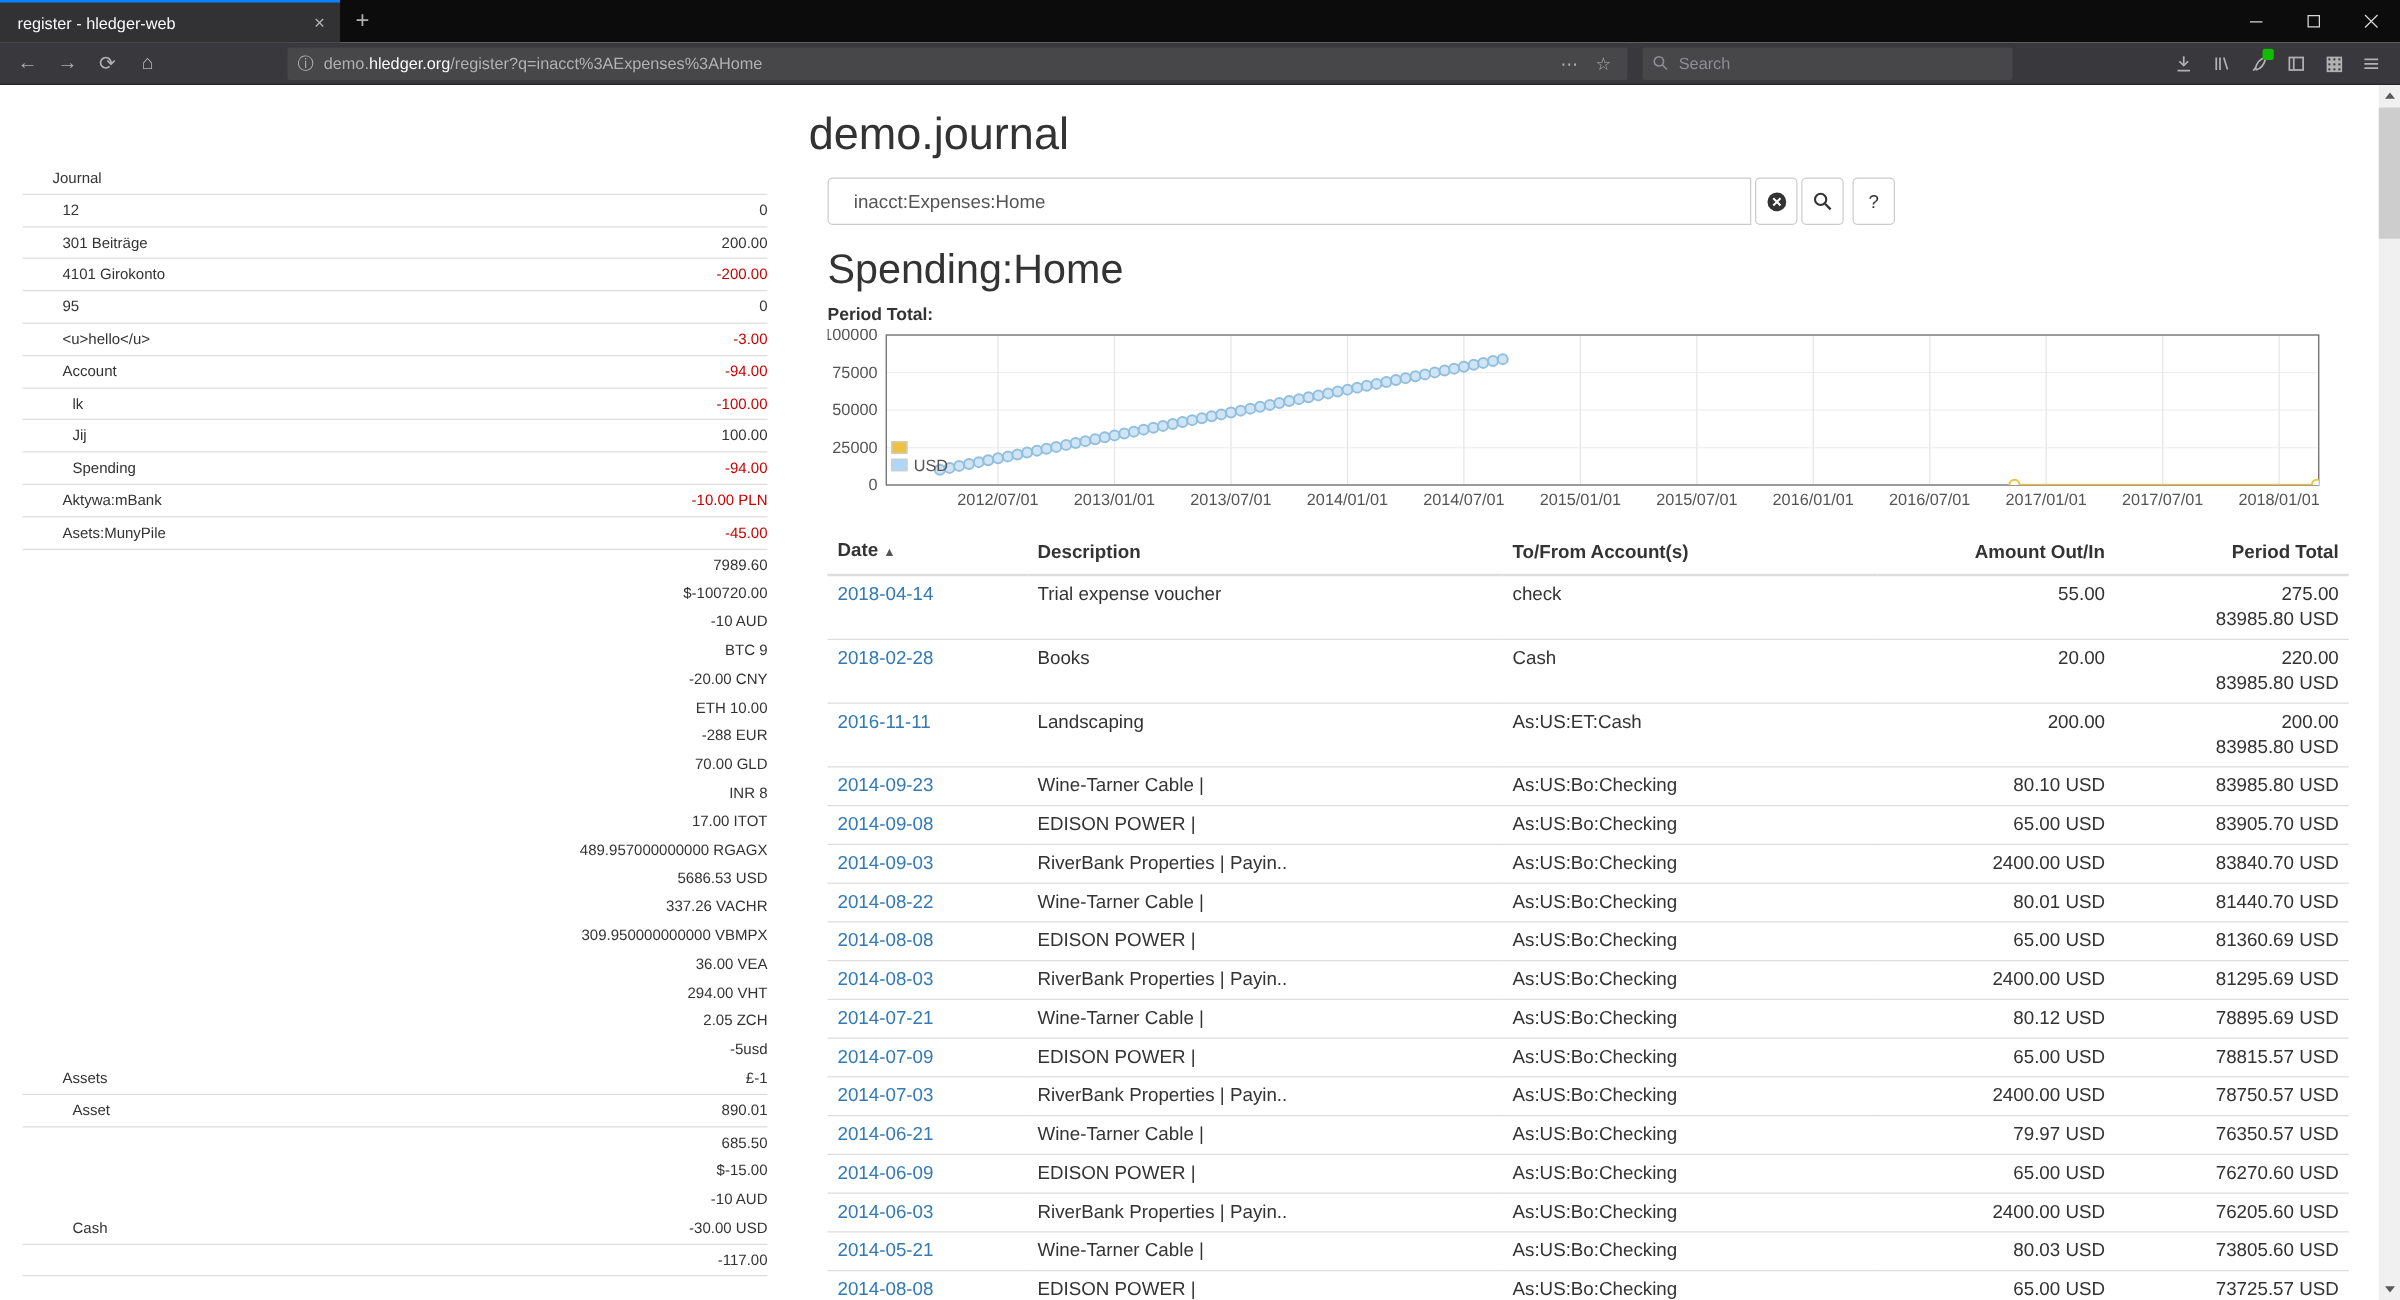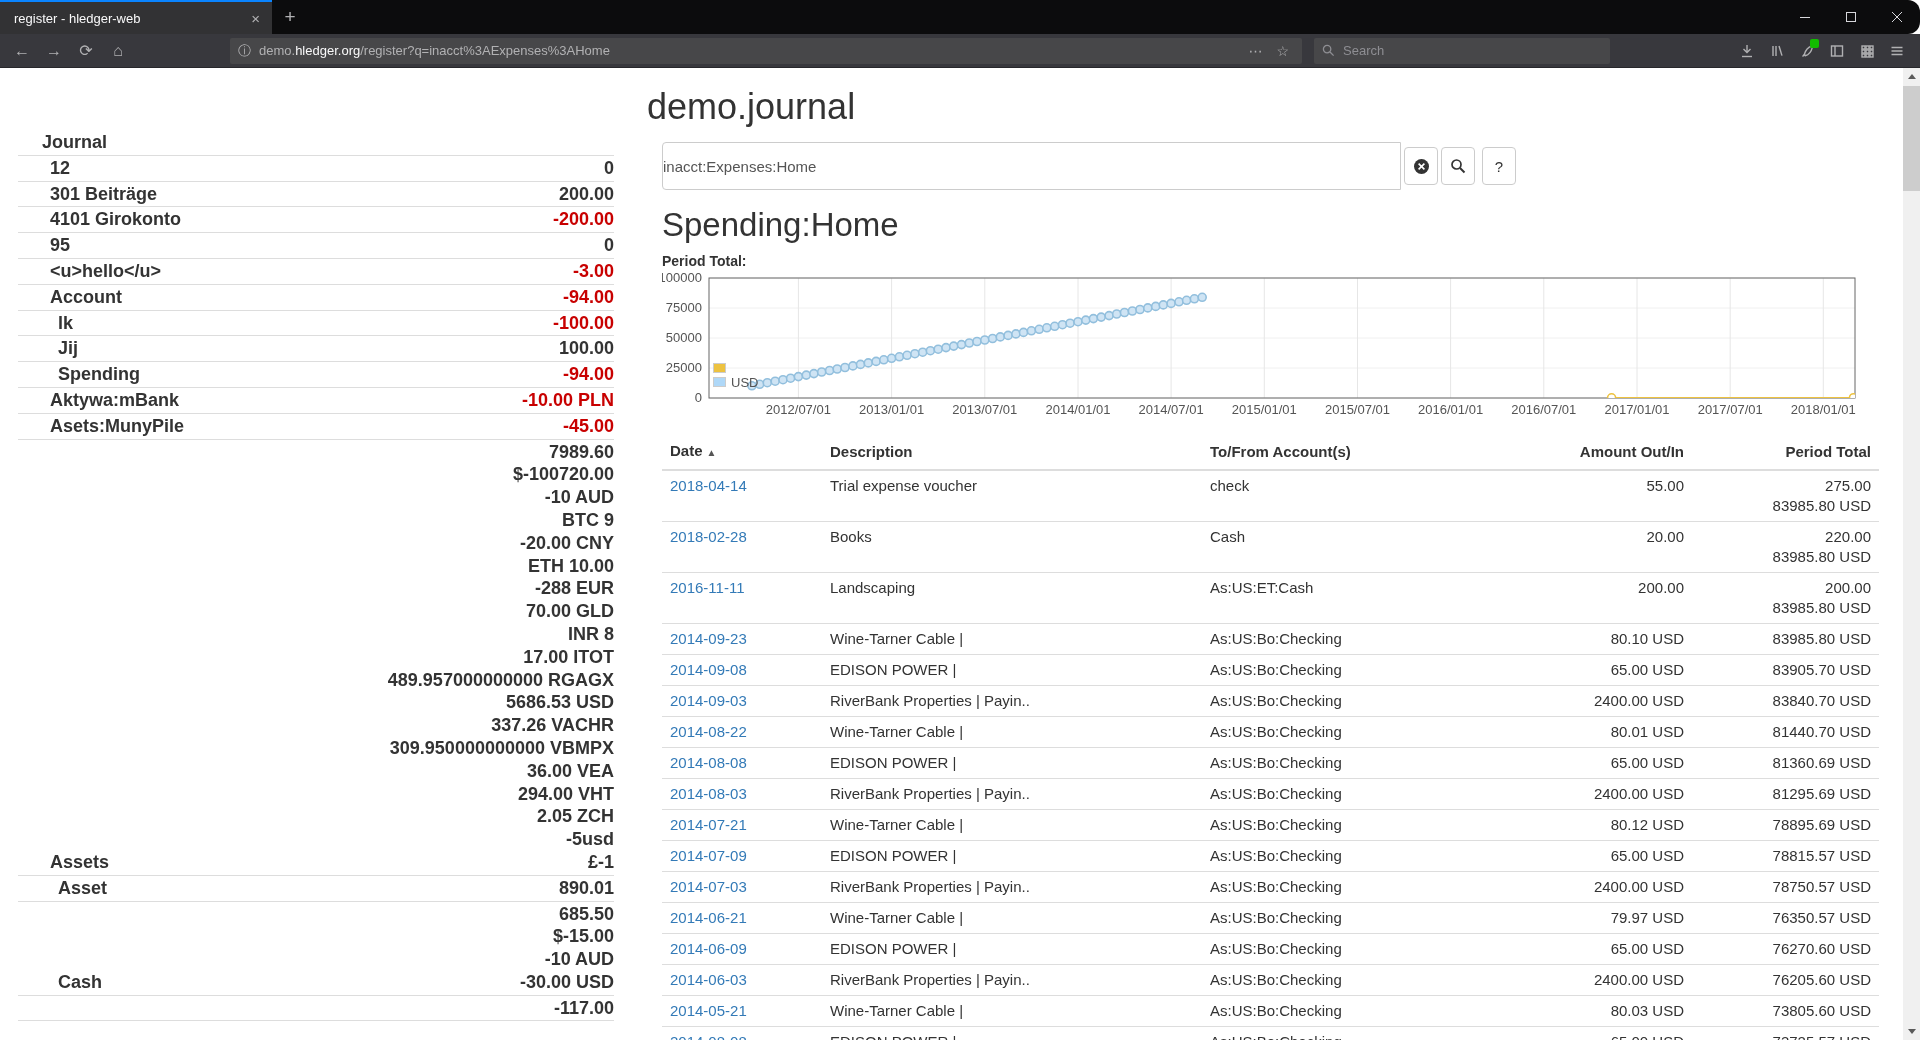--- a/index.html
+++ b/index.html
@@ -3,21 +3,21 @@
 <meta charset="utf-8">
 <style>
   * { box-sizing: border-box; }
   html,body { margin:0; padding:0; }
   body {
     width:1920px; height:1040px; overflow:hidden; background:#fff;
     font-family:"Liberation Sans", sans-serif; position:relative;
   }
 
   
-  .tabbar { height:34px; background:#0c0c0d; display:flex; align-items:stretch;border-radius:12px; }
+  .tabbar { height:34px; background:#0c0c0d; display:flex; align-items:stretch; }
   .tab {
     width:272px; background:#323234; border-top:2px solid #0a84ff;
     display:flex; align-items:center; padding:0 8px 0 14px;
     color:#f9f9fa; font-size:13px;
   }
   .tab-title { flex:1; white-space:nowrap; overflow:hidden; }
   .tab-close { color:#b1b1b3; font-size:15px; padding:0 4px; cursor:default; }
   .newtab { width:36px; display:flex; align-items:center; justify-content:center; color:#b1b1b3; font-size:19px; }
   .win-controls { margin-left:auto; display:flex; }
   .win-btn { width:46px; display:flex; align-items:center; justify-content:center; color:#d7d7db; font-size:14px; }
@@ -44,34 +44,34 @@
   .nav-icon { width:30px; height:28px; display:flex; align-items:center; justify-content:center; position:relative; }
   .nav-icon svg { stroke:#b1b1b3; fill:none; stroke-width:1.4; }
   .badge {
     position:absolute; top:2px; right:3px; width:9px; height:9px;
     background:#12bc00; border-radius:2px;
   }
 
   
   .page { display:flex; width:1903px; height:972px; overflow:hidden; color:#333; }
 
-  .sidebar { width:617px; flex:none; padding:62px 3px 0 18px; font-size:18px;font-weight:bold; }
+  .sidebar { width:617px; flex:none; padding:62px 3px 0 18px; font-size:12px; }
   .acct-row { display:flex; align-items:flex-end; border-bottom:1px solid #ddd; padding:1px 0; }
   .acct-name { white-space:pre; line-height:22.8px; color:#333; text-decoration:none; }
   .acct-amts { margin-left:auto; text-align:right; }
   .amt-line { line-height:22.8px; }
   .neg { color:#c80000; }
 
   .main { flex:1; padding-left:45px; overflow:hidden; }
   h1.page-title { font-size:36px; font-weight:500; color:#333; margin:16px 0 12px -15px; line-height:46px; }
 
   .searchform { display:flex; align-items:center; margin-top:6px; }
   .query-input {
-    width:739px; height:48px; border:1px solid #ccc; border-radius:4px 0 0 4px;
-    padding:6px 0; font-size:15px; color:#555; font-family:"Liberation Sans", sans-serif;
+    width:739px; height:38px; border:1px solid #ccc; border-radius:4px 0 0 4px;
+    padding:6px 20px; font-size:15px; color:#555; font-family:"Liberation Sans", sans-serif;
   }
   .sbtn {
     width:34px; height:38px; border:1px solid #ccc; background:#fff; border-radius:4px;
     margin-left:3px; display:flex; align-items:center; justify-content:center;
     font-size:15px; color:#333; font-family:"Liberation Sans", sans-serif;
   }
   .sbtn.help { margin-left:7px; }
 
   h2.acct-heading { font-size:33px; font-weight:500; color:#333; margin:16px 0 10px; line-height:37px; }
   .chart-label { font-size:14px; font-weight:bold; color:#333; margin:8px 0 4px; }

